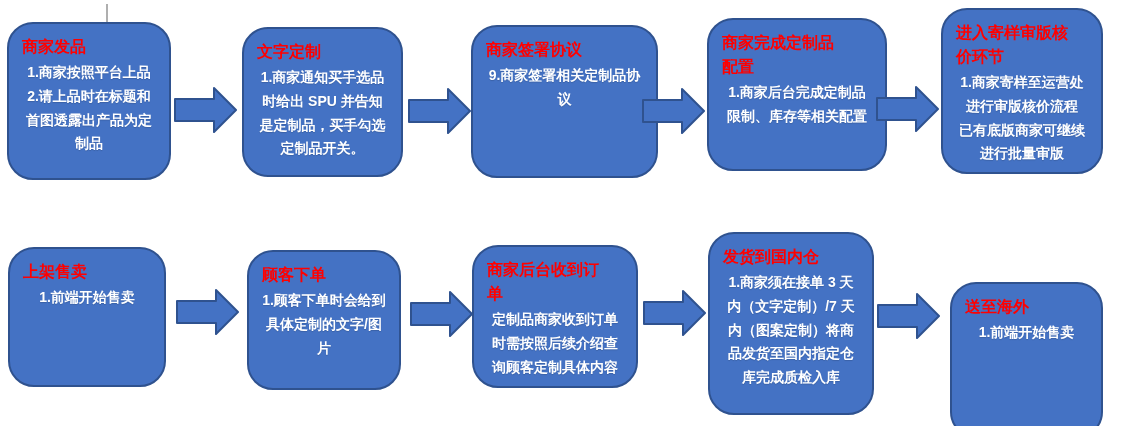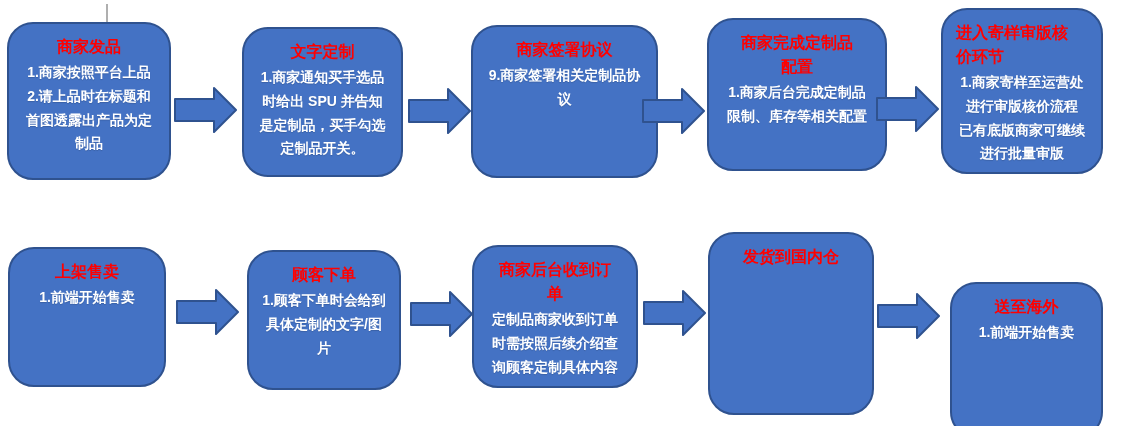--- a/index.html
+++ b/index.html
@@ -22,21 +22,20 @@
     background: var(--box-fill, #4472C4);
     border: 2.5px solid var(--box-border, #2F528F);
     border-radius: 26px;
     padding: 11px 13px 8px 13px;
   }
   .box .title {
     color: var(--title-text, #FF0000);
     font-weight: bold;
     font-size: 16px;
     line-height: 1.5;
-    text-align: center;
     white-space: pre-line;
   }
   .box .body {
     color: var(--body-text, #FFFFFF);
     font-weight: bold;
     font-size: 14px;
     line-height: 1.7;
     margin-top: 2px;
     white-space: pre-line;
     text-align: center;
@@ -99,20 +98,21 @@
   </div>
 
   <div class="box" style="left:472px; top:245px; width:166px; height:143px;">
     <div class="title">商家后台收到订
 单</div>
     <div class="body">定制品商家收到订单时需按照后续介绍查询顾客定制具体内容</div>
   </div>
 
   <div class="box" style="left:708px; top:232px; width:166px; height:183px;">
     <div class="title">发货到国内仓</div>
+    <div class="body">1.商家须在接单 3 天内（文字定制）/7 天内（图案定制）将商品发货至国内指定仓库完成质检入库</div>
   </div>
 
   <div class="box" style="left:950px; top:252px; width:153px; height:156px;margin-top:30px;">
     <div class="title">送至海外</div>
     <div class="body">1.前端开始售卖</div>
   </div>
 
   <svg class="arrow" style="left:174px; top:87px;" width="63" height="46" viewBox="0 0 63 46">
       <polygon points="1,12 40,12 40,1 62,23 40,45 40,34 1,34"></polygon>
     </svg>

